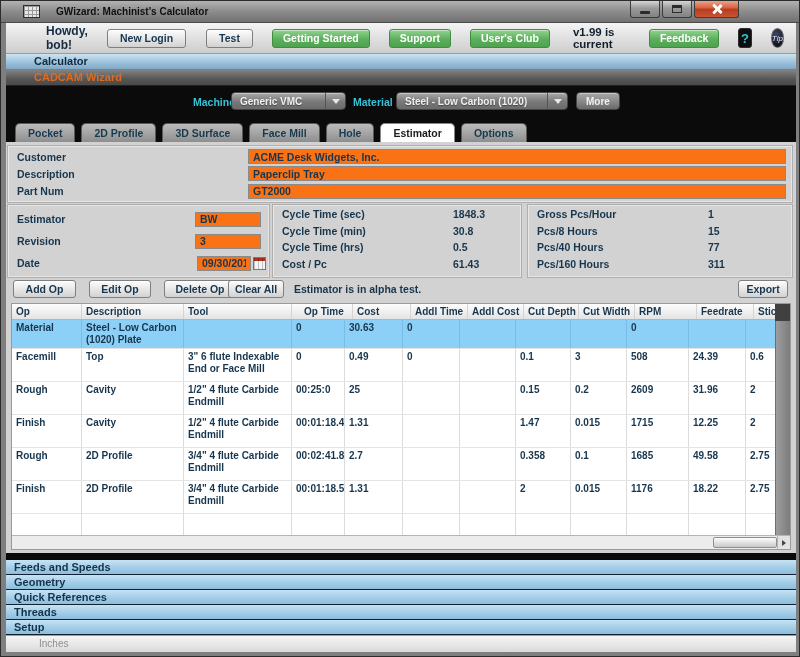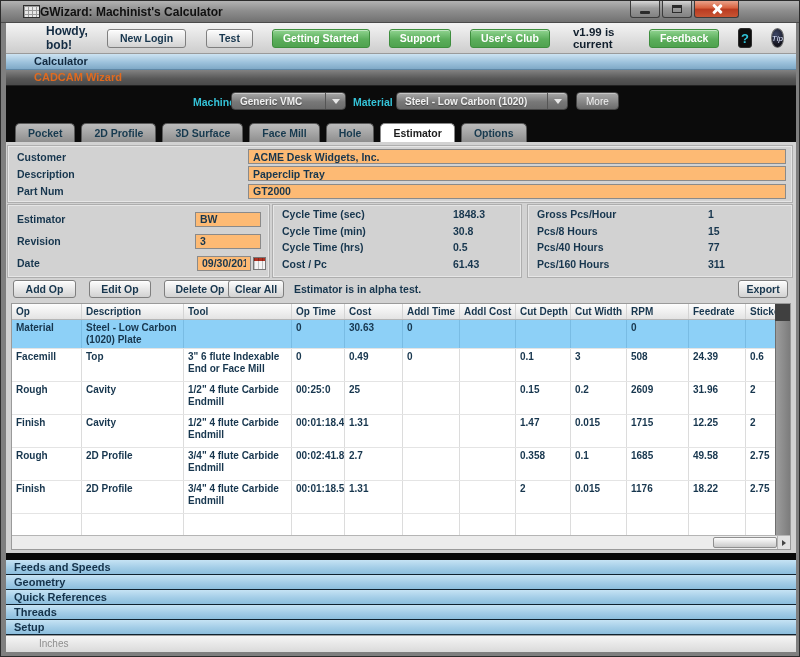--- a/index.html
+++ b/index.html
@@ -9,21 +9,21 @@
     background:#7f7f7f; border:1px solid #2c2c2c;
     font-family:"Liberation Sans", sans-serif; overflow:hidden;
   }
   
   .titlebar { position:absolute; top:0; left:0; right:0; height:22px;
     background:linear-gradient(#b3b3b3,#8f8f8f 45%,#717171);
     border-bottom:1px solid #4a4a4a; display:flex; align-items:center; }
   .app-icon { width:17px; height:13px; margin-left:22px; border:1px solid #2e2e2e; background:#e8e8e8;
     background-image:linear-gradient(#9a9a9a 1px,transparent 1px),linear-gradient(90deg,#9a9a9a 1px,transparent 1px);
     background-size:4px 4px; }
-  .win-title { margin-left:0; font-size:12px; font-weight:bold; color:#101010; }
+  .win-title { margin-left:16px; font-size:10px; font-weight:bold; color:#101010; }
   .caption-btns { position:absolute; top:0; right:60px; display:flex; gap:2px; }
   .cap { width:30px; height:17px; border:1px solid #3c3c3c; border-top:none;
     background:linear-gradient(#d6d6d6,#9a9a9a 45%,#828282); border-radius:0 0 3px 3px;
     display:flex; align-items:center; justify-content:center; }
   .cap.close { width:45px; background:linear-gradient(#eaa28b,#d75f3c 45%,#b93a20 50%,#c85534); }
   .min-glyph { width:10px; height:3px; background:#2b2b2b; margin-top:6px; border-radius:1px; }
   .max-glyph { width:10px; height:8px; border:1px solid #2b2b2b; border-top:3px solid #2b2b2b; }
   .x-icon { position:relative; width:12px; height:12px; }
   .x-icon::before,.x-icon::after { content:""; position:absolute; left:5px; top:0; width:2.5px; height:12px;
     background:#fff; border-radius:1px; }
@@ -62,36 +62,36 @@
     background:linear-gradient(#a9a9a9,#787878 55%,#6b6b6b); border:1px solid #454545;
     box-shadow:inset 0 1px 0 rgba(255,255,255,.35); display:flex; align-items:center; }
   .dd-text { flex:1; color:#f0f0f0; font-size:10px; font-weight:bold; padding-left:8px;
     white-space:nowrap; overflow:hidden; text-shadow:0 1px 1px rgba(0,0,0,.4); }
   .dd-btn { width:20px; align-self:stretch; border-left:1px solid #555;
     display:flex; align-items:center; justify-content:center; }
   .tri-down { width:0; height:0; border-left:4px solid transparent; border-right:4px solid transparent;
     border-top:5px solid #e8e8e8; }
   .btn-dark { position:absolute; top:6px; height:18px; border-radius:4px; padding:0 9px;
     background:linear-gradient(#a9a9a9,#6b6b6b); border:1px solid #454545; color:#f0f0f0;
-    font-size:10px; font-weight:normal; display:inline-flex; align-items:center;
+    font-size:10px; font-weight:bold; display:inline-flex; align-items:center;
     box-shadow:inset 0 1px 0 rgba(255,255,255,.35); }
   
   .tabstrip { position:absolute; top:120px; left:5px; width:790px; height:21px; background:#0b0b0b;
     display:flex; align-items:flex-end; padding-left:9px; }
   .tab { background:linear-gradient(#bcbcbc,#8e8e8e); color:#173a4f; border:1px solid #5a5a5a; border-bottom:none;
     border-radius:5px 5px 0 0; padding:0 12px; font-size:10.5px; font-weight:bold; margin-right:6px;
     height:19px; line-height:18px; white-space:nowrap; }
   .tab.active { background:#fff; color:#1c1c1c; border-color:#888; }
   
   .content { position:absolute; top:141px; left:5px; width:790px; height:411px; background:#d2d2d2; }
   .panel-box { position:absolute; border:1px solid #aeaeae; box-shadow:inset 0 0 0 1px rgba(255,255,255,.45); }
   .top-form { left:1px; top:3px; width:786px; height:58px; display:flex; flex-direction:column; justify-content:space-around; padding:2px 0; }
   .form-row { display:flex; align-items:center; height:17px; }
   .flabel { width:240px; padding-left:9px; font-size:10.5px; font-weight:bold; color:#17364e; }
-  .tinput { background:#fdba74; border:1px solid #8a8a8a; font-family:"Liberation Sans",sans-serif;
+  .tinput { background:#f97316; border:1px solid #8a8a8a; font-family:"Liberation Sans",sans-serif;
     font-size:10.5px; font-weight:bold; color:#17364e; padding:0 4px; height:15px; }
   .grow { flex:1; margin-right:6px; }
   .left-fields { left:1px; top:62px; width:263px; height:74px; display:flex; flex-direction:column; justify-content:space-around; padding:3px 0; }
   .lf-row { display:flex; align-items:center; height:17px; }
   .lf-row .flabel { width:auto; flex:1; }
   .w66 { width:66px; margin-right:8px; }
   .w54 { width:54px; margin-right:2px; }
   .cal-icon { width:13px; height:13px; border:1px solid #777; margin-right:3px;
     background:linear-gradient(#b03020 0 3px, #f4f4f4 3px),
     repeating-linear-gradient(90deg,#c9c9c9 0 1px, transparent 1px 4px); background-blend-mode:multiply; }
@@ -287,21 +287,21 @@
       <span class="alpha-note">Estimator is in alpha test.</span>
       <button class="btn-gray b-export">Export</button>
     </div>
 
     <div class="table-wrap">
       <div class="grid">
           <div class="grid-header">
             <div class="hcell" style="width: 70px;">Op</div>
             <div class="hcell" style="width: 102px;">Description</div>
             <div class="hcell" style="width: 108px;">Tool</div>
-            <div class="hcell" style="width: 53px;">Op Time</div>
+            <div class="hcell" style="width: 53px; margin-left: 8px;">Op Time</div>
             <div class="hcell" style="width: 58px;">Cost</div>
             <div class="hcell" style="width: 57px;">Addl Time</div>
             <div class="hcell" style="width: 56px;">Addl Cost</div>
             <div class="hcell" style="width: 55px;">Cut Depth</div>
             <div class="hcell" style="width: 56px;">Cut Width</div>
             <div class="hcell" style="width: 62px;">RPM</div>
             <div class="hcell" style="width: 57px;">Feedrate</div>
             <div class="hcell" style="width: 56px;">Sticko</div>
           </div>
           <div class="grid-row selected">

